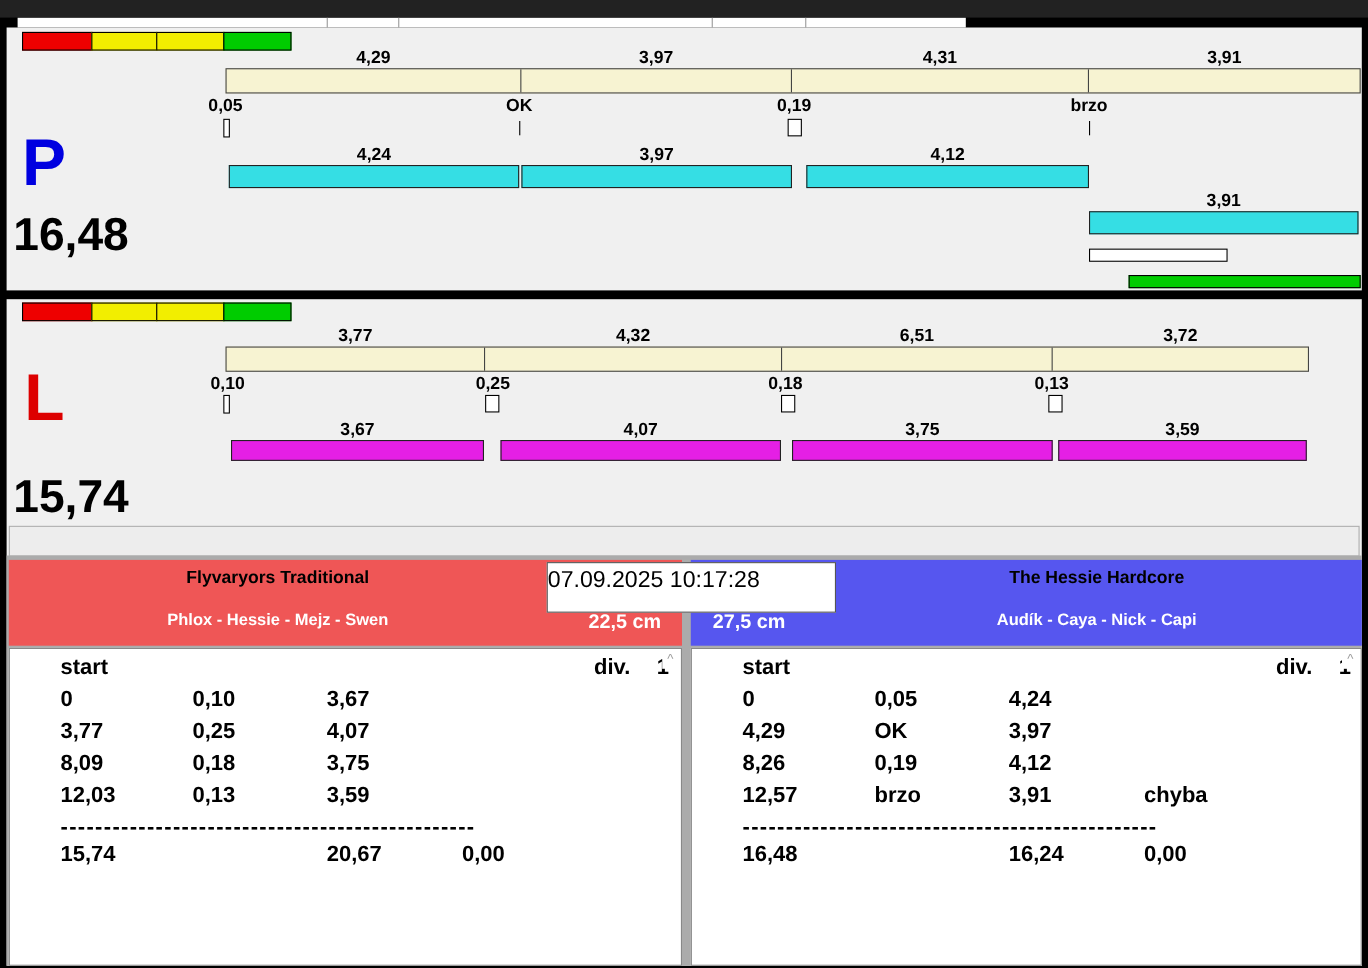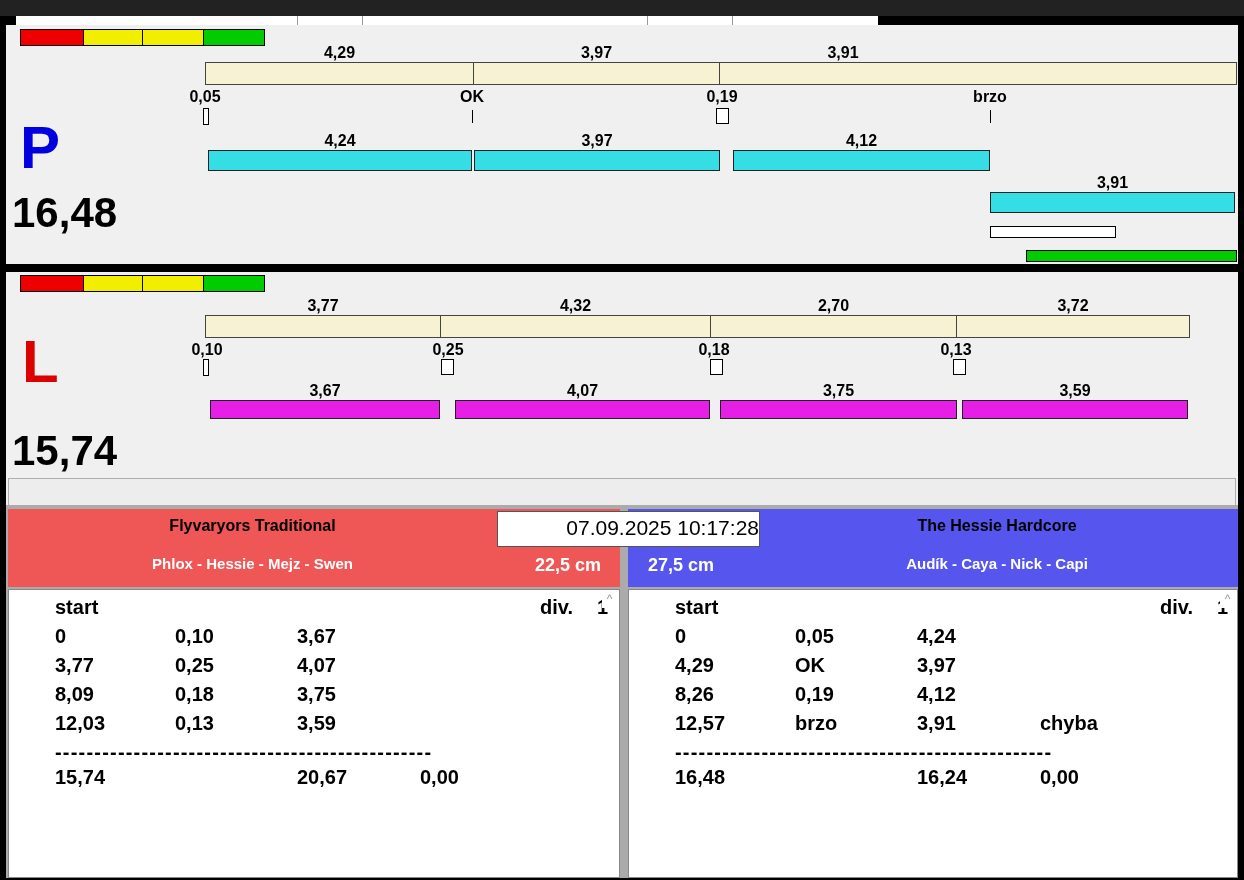--- a/index.html
+++ b/index.html
@@ -41,22 +41,22 @@
   .mid-strip{position:absolute;left:8px;top:462px;width:1226px;height:26px;background:#ededed;border:1px solid #aeaeae;}
 
   
   .bottom-bg{position:absolute;left:6px;top:489px;width:1232px;height:373px;background:#ababab;}
   .hdr{position:absolute;top:493px;height:78px;}
   .hdr-left{left:8px;width:612px;background:#ef5656;}
   .hdr-right{left:628px;width:610px;background:#5656ef;}
   .team-title{position:absolute;top:8px;text-align:center;font-size:16px;font-weight:bold;color:#000;white-space:nowrap;}
   .team-members{position:absolute;top:46px;text-align:center;font-size:15px;font-weight:bold;color:#fff;white-space:nowrap;}
   .cm{position:absolute;top:46px;font-size:18px;font-weight:bold;color:#fff;white-space:nowrap;}
-  .datebox{position:absolute;left:497px;top:495px;width:263px;height:36px;background:#fff;border:1px solid #555;
-           box-sizing:border-box;text-align:right;line-height:32px;font-size:21px;color:#000;}
+  .datebox{position:absolute;left:497px;top:495px;width:263px;height:46px;background:#fff;border:1px solid #555;
+           box-sizing:border-box;text-align:left;line-height:32px;font-size:21px;color:#000;}
 
   .panel{position:absolute;top:573px;height:289px;background:#fff;border:1px solid #888;box-sizing:border-box;}
   .panel-left{left:8px;width:612px;}
   .panel-right{left:628px;width:610px;}
   .scroll-up{position:absolute;top:2px;right:2px;width:15px;height:16px;color:#999;font-size:12px;
              text-align:center;line-height:14px;background:#fff;}
   .tbl{position:absolute;left:0;top:6px;right:18px;font-size:20px;font-weight:bold;padding-left:34px;}
   .trow{position:relative;height:29px;}
   .trow.sep{height:25px;letter-spacing:1.2px;overflow:hidden;white-space:nowrap;}
   .tc{position:absolute;top:0;white-space:nowrap;}
@@ -83,20 +83,23 @@
       <div class="sc" style="width:62px;background:#00cc00;"></div>
     </div>
 
     <div class="splitbar" style="left:205px;top:46px;width:1030px;">
       <div class="seg" style="width:268px;">
         <span class="seglabel">4,29</span>
         </div>
       <div class="seg" style="width:246px;">
         <span class="seglabel">3,97</span>
         </div>
+      <div class="seg" style="width:270px;">
+        <span class="seglabel">4,31</span>
+        </div>
       <div class="seg" style="width:246px;">
         <span class="seglabel">3,91</span>
         </div>
     </div>
 
     <span class="mark" style="left:175px;top:72px;width:60px;">0,05</span>
     <span class="mark" style="left:442px;top:72px;width:60px;">OK</span>
     <span class="mark" style="left:692px;top:72px;width:60px;">0,19</span>
     <span class="mark" style="left:960px;top:72px;width:60px;">brzo</span>
 
@@ -137,21 +140,21 @@
     </div>
 
     <div class="splitbar" style="left:205px;top:299px;width:983px;">
       <div class="seg" style="width:235px;">
         <span class="seglabel">3,77</span>
         </div>
       <div class="seg" style="width:270px;">
         <span class="seglabel">4,32</span>
         </div>
       <div class="seg" style="width:246px;">
-        <span class="seglabel">2,70</span>
+        <span class="seglabel">6,51</span>
         </div>
       <div class="seg" style="width:232px;">
         <span class="seglabel">3,72</span>
         </div>
     </div>
 
     <span class="mark" style="left:177px;top:325px;width:60px;">0,10</span>
     <span class="mark" style="left:418px;top:325px;width:60px;">0,25</span>
     <span class="mark" style="left:684px;top:325px;width:60px;">0,18</span>
     <span class="mark" style="left:926px;top:325px;width:60px;">0,13</span>

